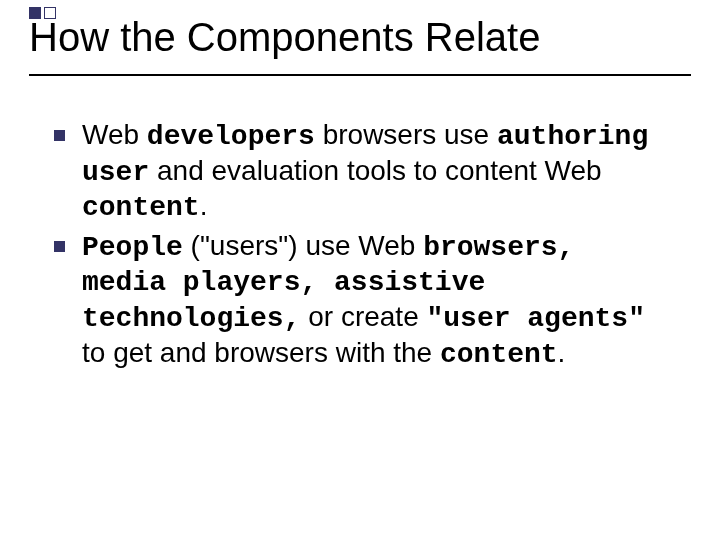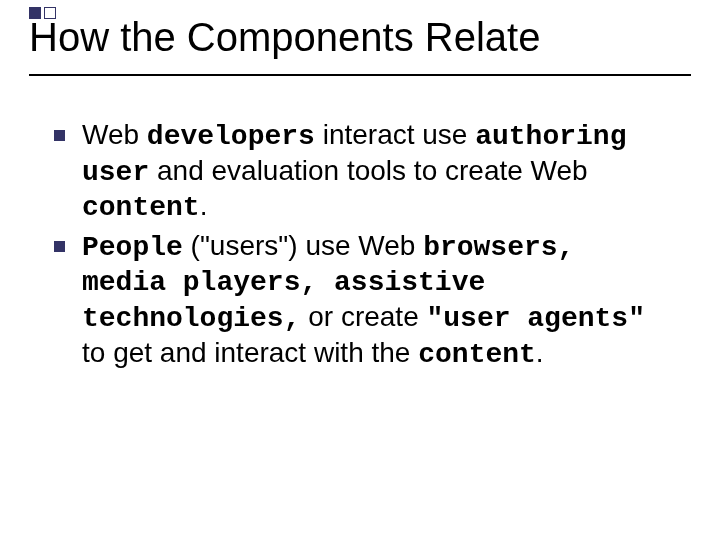--- a/index.html
+++ b/index.html
@@ -92,18 +92,18 @@
     <div class="sq"></div>
   </div>
 
   <div class="title-wrap">
     <h1 class="title">How the Components Relate</h1>
     <hr class="title-rule">
   </div>
 
   <div class="body">
     <ul class="bullets" id="bullet-list">
-        <li><span class="bullet-icon"></span><span><span>Web </span><span class="b">developers</span><span> interact use </span><span class="b">authoring user</span><span> and evaluation tools to create Web </span><span class="b">content</span><span>.</span></span></li>
-        <li><span class="bullet-icon"></span><span><span class="b">People</span><span> ("users") use Web </span><span class="b">browsers, media players, assistive technologies,</span><span> or create </span><span class="b">"user agents"</span><span> to get and interact with the </span><span class="b">content</span><span>.</span></span></li>
+        <li><span class="bullet-icon"></span><span><span>Web </span><span class="b">developers</span><span> browsers use </span><span class="b">authoring user</span><span> and evaluation tools to content Web </span><span class="b">content</span><span>.</span></span></li>
+        <li><span class="bullet-icon"></span><span><span class="b">People</span><span> ("users") use Web </span><span class="b">browsers, media players, assistive technologies,</span><span> or create </span><span class="b">"user agents"</span><span> to get and browsers with the </span><span class="b">content</span><span>.</span></span></li>
       </ul>
   </div>
 
 </div>
 
 </body></html>

